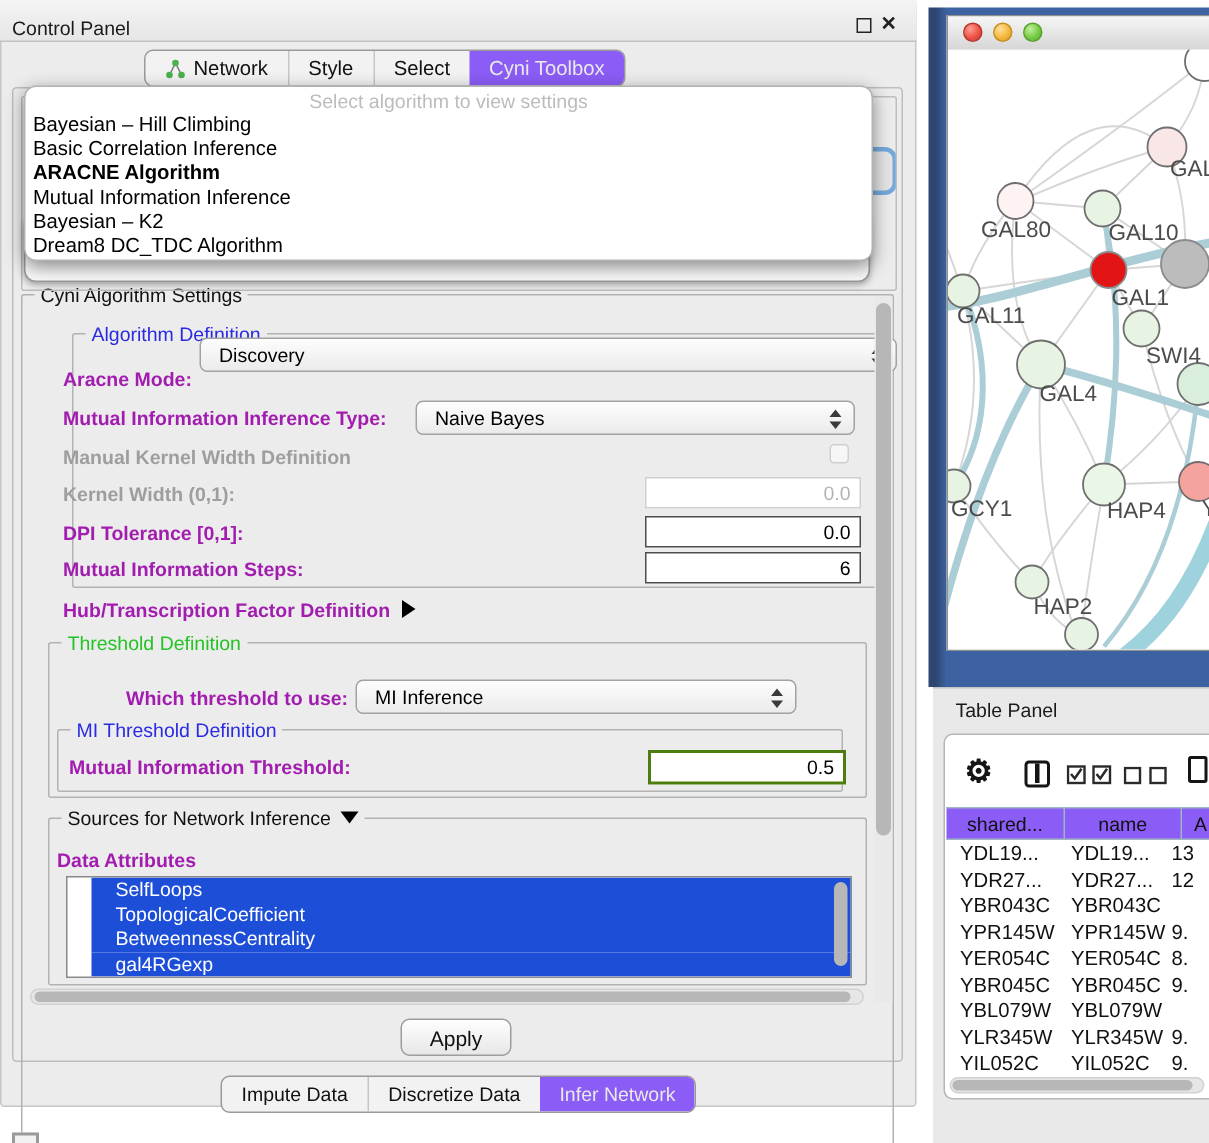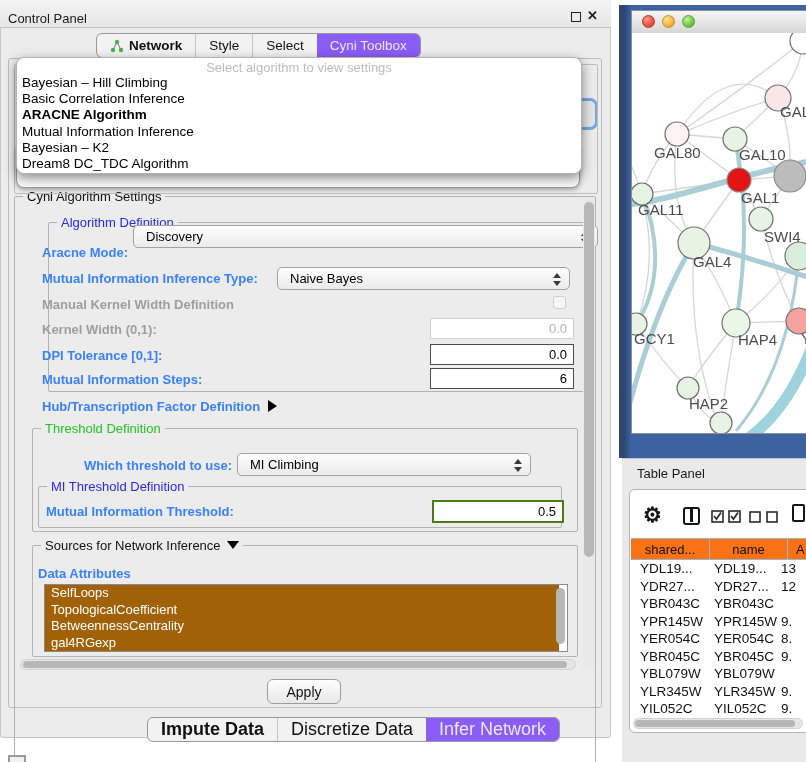--- a/index.html
+++ b/index.html
@@ -8,59 +8,59 @@
   .abs{position:absolute;}
   
   .cpanel{left:0;top:4;width:611px;height:738px;background:#ececec;border:1px solid #c6c6c6;border-radius:3px;box-sizing:border-box;}
   .cp-titlebar{left:0;top:4;width:611px;height:27px;background:linear-gradient(#f4f4f4,#e6e6e6);border-bottom:1px solid #c2c2c2;}
   .cp-title{left:8px;top:11px;font-size:13px;color:#1a1a1a;}
   .float-btn{left:571px;top:12px;width:10px;height:10px;border:1.5px solid #222;box-sizing:border-box;}
   .close-btn{left:587px;top:8px;font-size:13px;font-weight:bold;color:#222;}
   
   .seg{display:flex;border:1px solid #999;border-radius:6px;overflow:hidden;background:#f2f2f2;height:23px;align-items:stretch;}
   .seg .tab{display:flex;align-items:center;padding:0 13px;font-size:13.5px;color:#111;border-left:1px solid #c6c6c6;white-space:nowrap;}
-  .seg .tab:first-child{border-left:none;font-weight:bold;}
+  .seg .tab:first-child{border-left:none;}
   .seg .tab.active{background:#8b5cf6;color:#e9e9e9;border-left:none;}
   .topTabs{left:96px;top:33px;}
   .botTabs{left:147px;top:717px;}
-  .botTabs .tab{font-size:18px;}
+  .botTabs .tab{font-size:13px;}
   
   .contentbox{left:8px;top:58px;width:592px;height:648px;border:1px solid #bdbdbd;border-radius:3px;background:#ececec;}
   .infbox{left:14px;top:64px;width:582px;height:128px;border:1px solid #bdbdbd;border-radius:2px;z-index:4;}
   .combo-frag{left:16px;top:142px;width:562px;height:44px;border:1px solid #9a9a9a;border-radius:8px;background:#fafafa;box-shadow:0 2px 4px rgba(0,0,0,.3);z-index:5;}
   .bluefrag{left:574px;top:98px;width:18px;height:26px;border:3px solid #74a9dc;border-radius:8px;background:#e4e4e4;z-index:3;}
   
   .popup{left:16px;top:57px;width:566px;height:117px;background:#fff;border:1px solid #b3b3b3;border-radius:8px;
          box-shadow:0 4px 12px rgba(0,0,0,.45);z-index:50;box-sizing:border-box;padding-top:2px;}
   .popup .ph{text-align:center;color:#bcbcbc;font-size:13px;height:15px;}
   .popup .it{font-size:13.5px;line-height:16.2px;padding-left:5px;color:#000;}
   .popup .it.sel{font-weight:bold;}
   
   .gbox{border:1px solid #b2b2b2;border-radius:2px;box-sizing:border-box;}
   .glabel{position:absolute;top:-8px;left:8px;background:#ececec;padding:0 4px;font-size:13px;white-space:nowrap;}
   .blue{color:#2a2ae0;}
   .green{color:#25c325;}
-  .lbl{font-size:13px;font-weight:bold;color:#3b82f6;white-space:nowrap;}
+  .lbl{font-size:13px;font-weight:bold;color:#a21caf;white-space:nowrap;}
   .lbl.dis{color:#9e9e9e;}
   
   .combo{background:linear-gradient(#fdfdfd,#ebebeb);border:1px solid #a2a2a2;border-radius:5px;height:23px;box-sizing:border-box;
          display:flex;align-items:center;padding-left:12px;font-size:13px;color:#000;}
   .combo .stp{position:absolute;right:8px;top:4px;width:8px;height:15px;}
   .combo .stp i{position:absolute;left:0;width:0;height:0;border-left:4px solid transparent;border-right:4px solid transparent;}
   .combo .stp i.up{top:1px;border-bottom:5px solid #3a3a3a;}
   .combo .stp i.dn{bottom:1px;border-top:5px solid #3a3a3a;}
   .numfield{position:absolute;text-align:right;font-family:"Liberation Sans",sans-serif;font-size:13px;padding:0 6px;height:19px;
             border:2px solid #4d7c0f;background:#fff;box-sizing:content-box;}
   .numfield.dis{border:1px solid #cfcfcf;color:#b3b3b3;}
   .numfield.dark{border:1.5px solid #4d4d4d;color:#000;}
   .chk{width:13px;height:13px;border:1.5px solid #cfcfcf;border-radius:3px;background:#f6f6f6;box-sizing:border-box;}
   .arrow-r{display:inline-block;width:0;height:0;border-top:6px solid transparent;border-bottom:6px solid transparent;border-left:9px solid #000;vertical-align:-1px;margin-left:8px;}
   .arrow-d{display:inline-block;width:0;height:0;border-left:6px solid transparent;border-right:6px solid transparent;border-top:8px solid #000;vertical-align:1px;margin-left:6px;}
   .listbox{left:44px;top:584px;width:522px;height:66px;background:#fff;border:1px solid #8a8a8a;overflow:hidden;}
-  .listbox .li{height:16.5px;line-height:16.5px;background:#a16207;color:#fff;font-size:13px;padding-left:6px;width:calc(100% - 14px);}
+  .listbox .li{height:16.5px;line-height:16.5px;background:#1d4ed8;color:#fff;font-size:13px;padding-left:16px;width:calc(100% - 14px);margin-left:16px;}
   .vthumb{background:#b7b7b7;border-radius:5px;}
   .track{background:#e6e6e6;border:1px solid #d2d2d2;border-radius:6px;box-sizing:border-box;}
   .applybtn{left:267px;top:679px;width:72px;height:23px;background:linear-gradient(#fefefe,#e7e7e7);border:1px solid #9c9c9c;border-radius:6px;
             font-size:14px;display:flex;align-items:center;justify-content:center;}
   .mini-icon{left:8px;top:755px;width:18px;height:16px;border:2px solid #9a9a9a;background:#f2f2f2;box-sizing:border-box;}
   
   .desktop{left:619px;top:5px;width:187px;height:453px;background:linear-gradient(90deg,#2c4671 0px,#2c4671 5px,#3d62a2 12px,#3d62a2 100%);}
   .netwin{left:631px;top:10px;width:175px;height:424px;background:#fff;border:1px solid #8f8f8f;border-right:none;box-sizing:border-box;}
   .net-titlebar{left:632px;top:11px;width:174px;height:22px;background:linear-gradient(#f6f6f6,#d6d6d6);border-bottom:1px solid #a8a8a8;}
   .light{width:13px;height:13px;border-radius:50%;position:absolute;top:4px;box-sizing:border-box;}
@@ -70,21 +70,21 @@
   .netcanvas{left:632px;top:33px;width:174px;height:400px;background:#fff;overflow:hidden;}
   
   .tp-region{left:622px;top:458px;width:184px;height:304px;background:#e9e9e9;border-top:1px solid #c6c6c6;box-sizing:border-box;}
   .tp-title{left:637px;top:466px;font-size:13px;color:#1a1a1a;}
   .tp-panel{left:629px;top:489px;width:180px;height:244px;background:#fff;border:1px solid #b5b5b5;border-radius:6px 0 0 6px;box-sizing:border-box;}
   .gear{left:643px;top:504px;font-size:21px;font-weight:bold;color:#151515;line-height:22px;}
   .colsicon{left:683px;top:507px;width:17px;height:18px;border:2.5px solid #151515;border-radius:3px;box-sizing:border-box;}
   .colsicon i{position:absolute;left:5px;top:0;width:2.5px;height:13px;background:#151515;}
   .pageicon{left:792px;top:504px;width:13px;height:18px;border:2.5px solid #151515;border-radius:2px;box-sizing:border-box;}
   .thead{left:631px;top:538px;height:22px;display:flex;font-size:13px;}
-  .thead .hc{background:#f97316;border-right:1px solid #9fb6c2;border-top:1px solid #9fb6c2;border-bottom:1px solid #9fb6c2;
+  .thead .hc{background:#8b5cf6;border-right:1px solid #9fb6c2;border-top:1px solid #9fb6c2;border-bottom:1px solid #9fb6c2;
              display:flex;align-items:center;justify-content:center;box-sizing:border-box;}
   .trows{left:631px;top:560px;width:175px;height:157px;overflow:hidden;font-size:13.5px;}
   .trow{display:flex;height:17.5px;align-items:center;}
   .trow .c{white-space:nowrap;overflow:hidden;box-sizing:border-box;}
   .c1{width:79px;padding-left:9px;}
   .c2{width:78px;padding-left:9px;}
   .c3{width:30px;padding-left:3px;}
   svg text{font-family:"Liberation Sans",sans-serif;}
 </style>
 </head>
@@ -322,21 +322,21 @@
 
 <div class="abs lbl" style="left:42px;top:399px;">
   <span>Hub/Transcription Factor Definition</span><span class="arrow-r"></span>
 </div>
 
 <div class="abs gbox" style="left:32px;top:428px;width:546px;height:104px;">
   <span class="glabel green">Threshold Definition</span>
 </div>
 <div class="abs lbl" style="left:84px;top:458px;">Which threshold to use:</div>
 <div class="abs combo" style="left:237px;top:453px;width:294px;">
-  <span>MI Climbing</span>
+  <span>MI Inference</span>
   <span class="stp">
       <i class="up"></i>
       <i class="dn"></i>
     </span>
 </div>
 <div class="abs gbox" style="left:38px;top:486px;width:524px;height:42px;">
   <span class="glabel blue">MI Threshold Definition</span>
 </div>
 <div class="abs lbl" style="left:46px;top:504px;">Mutual Information Threshold:</div>
 <input class="numfield" style="left: 432px; top: 500px; width: 116px;" value="0.5">

